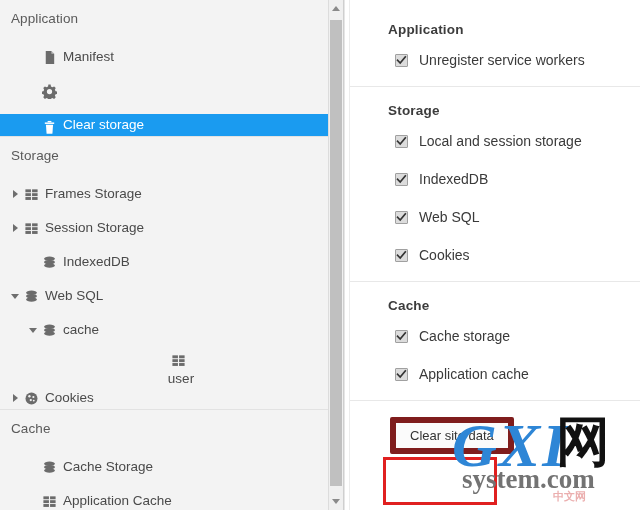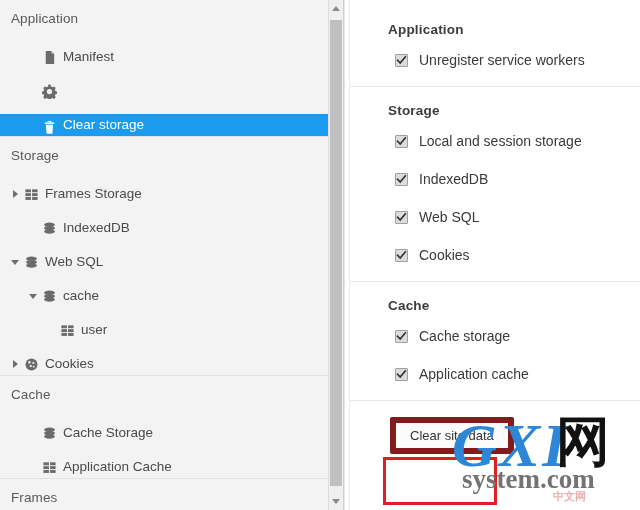--- a/index.html
+++ b/index.html
@@ -94,21 +94,21 @@
     align-items: center;
     justify-content: center;
     margin-right: 5px;
   }
   .tlabel {
     line-height: 22px;
   }
 
   .indent-1 { padding-left: 8px; }
   .indent-2 { padding-left: 26px; }
-  .indent-3 { padding-left: 44px; }
+  .indent-3 { padding-left: 19px; flex-direction: column; }
 
   
   #tree-scrollbar {
     position: absolute;
     top: 0;
     right: 0;
     width: 15px;
     height: 510px;
     background: #f0f0f0;
     border-left: 1px solid #dcdcdc;
@@ -342,20 +342,36 @@
                 <rect x="1.5" y="2.5" width="5.9" height="3.1" fill="#6b6b6b"></rect>
                 <rect x="8.6" y="2.5" width="5.9" height="3.1" fill="#6b6b6b"></rect>
                 <rect x="1.5" y="6.6" width="5.9" height="3.1" fill="#6b6b6b"></rect>
                 <rect x="8.6" y="6.6" width="5.9" height="3.1" fill="#6b6b6b"></rect>
                 <rect x="1.5" y="10.7" width="5.9" height="3.1" fill="#6b6b6b"></rect>
                 <rect x="8.6" y="10.7" width="5.9" height="3.1" fill="#6b6b6b"></rect>
               </svg>
             </span>
             <span class="tlabel">Frames Storage</span>
           </div>
+          <div class="tree-row indent-1">
+            <span class="twisty">
+              <span class="tri-right"></span>
+            </span>
+            <span class="ticon">
+              <svg width="15" height="15" viewBox="0 0 16 16">
+                <rect x="1.5" y="2.5" width="5.9" height="3.1" fill="#6b6b6b"></rect>
+                <rect x="8.6" y="2.5" width="5.9" height="3.1" fill="#6b6b6b"></rect>
+                <rect x="1.5" y="6.6" width="5.9" height="3.1" fill="#6b6b6b"></rect>
+                <rect x="8.6" y="6.6" width="5.9" height="3.1" fill="#6b6b6b"></rect>
+                <rect x="1.5" y="10.7" width="5.9" height="3.1" fill="#6b6b6b"></rect>
+                <rect x="8.6" y="10.7" width="5.9" height="3.1" fill="#6b6b6b"></rect>
+              </svg>
+            </span>
+            <span class="tlabel">Session Storage</span>
+          </div>
           <div class="tree-row indent-2">
             <span class="twisty spacer"></span>
             <span class="ticon">
               <svg width="15" height="15" viewBox="0 0 16 16">
                 <ellipse cx="8" cy="4" rx="5.8" ry="2.3" fill="#6b6b6b"></ellipse>
                 <ellipse cx="8" cy="7.6" rx="5.8" ry="2.3" fill="#6b6b6b"></ellipse>
                 <ellipse cx="8" cy="11.200000000000001" rx="5.8" ry="2.3" fill="#6b6b6b"></ellipse>
               </svg>
             </span>
             <span class="tlabel">IndexedDB</span>

